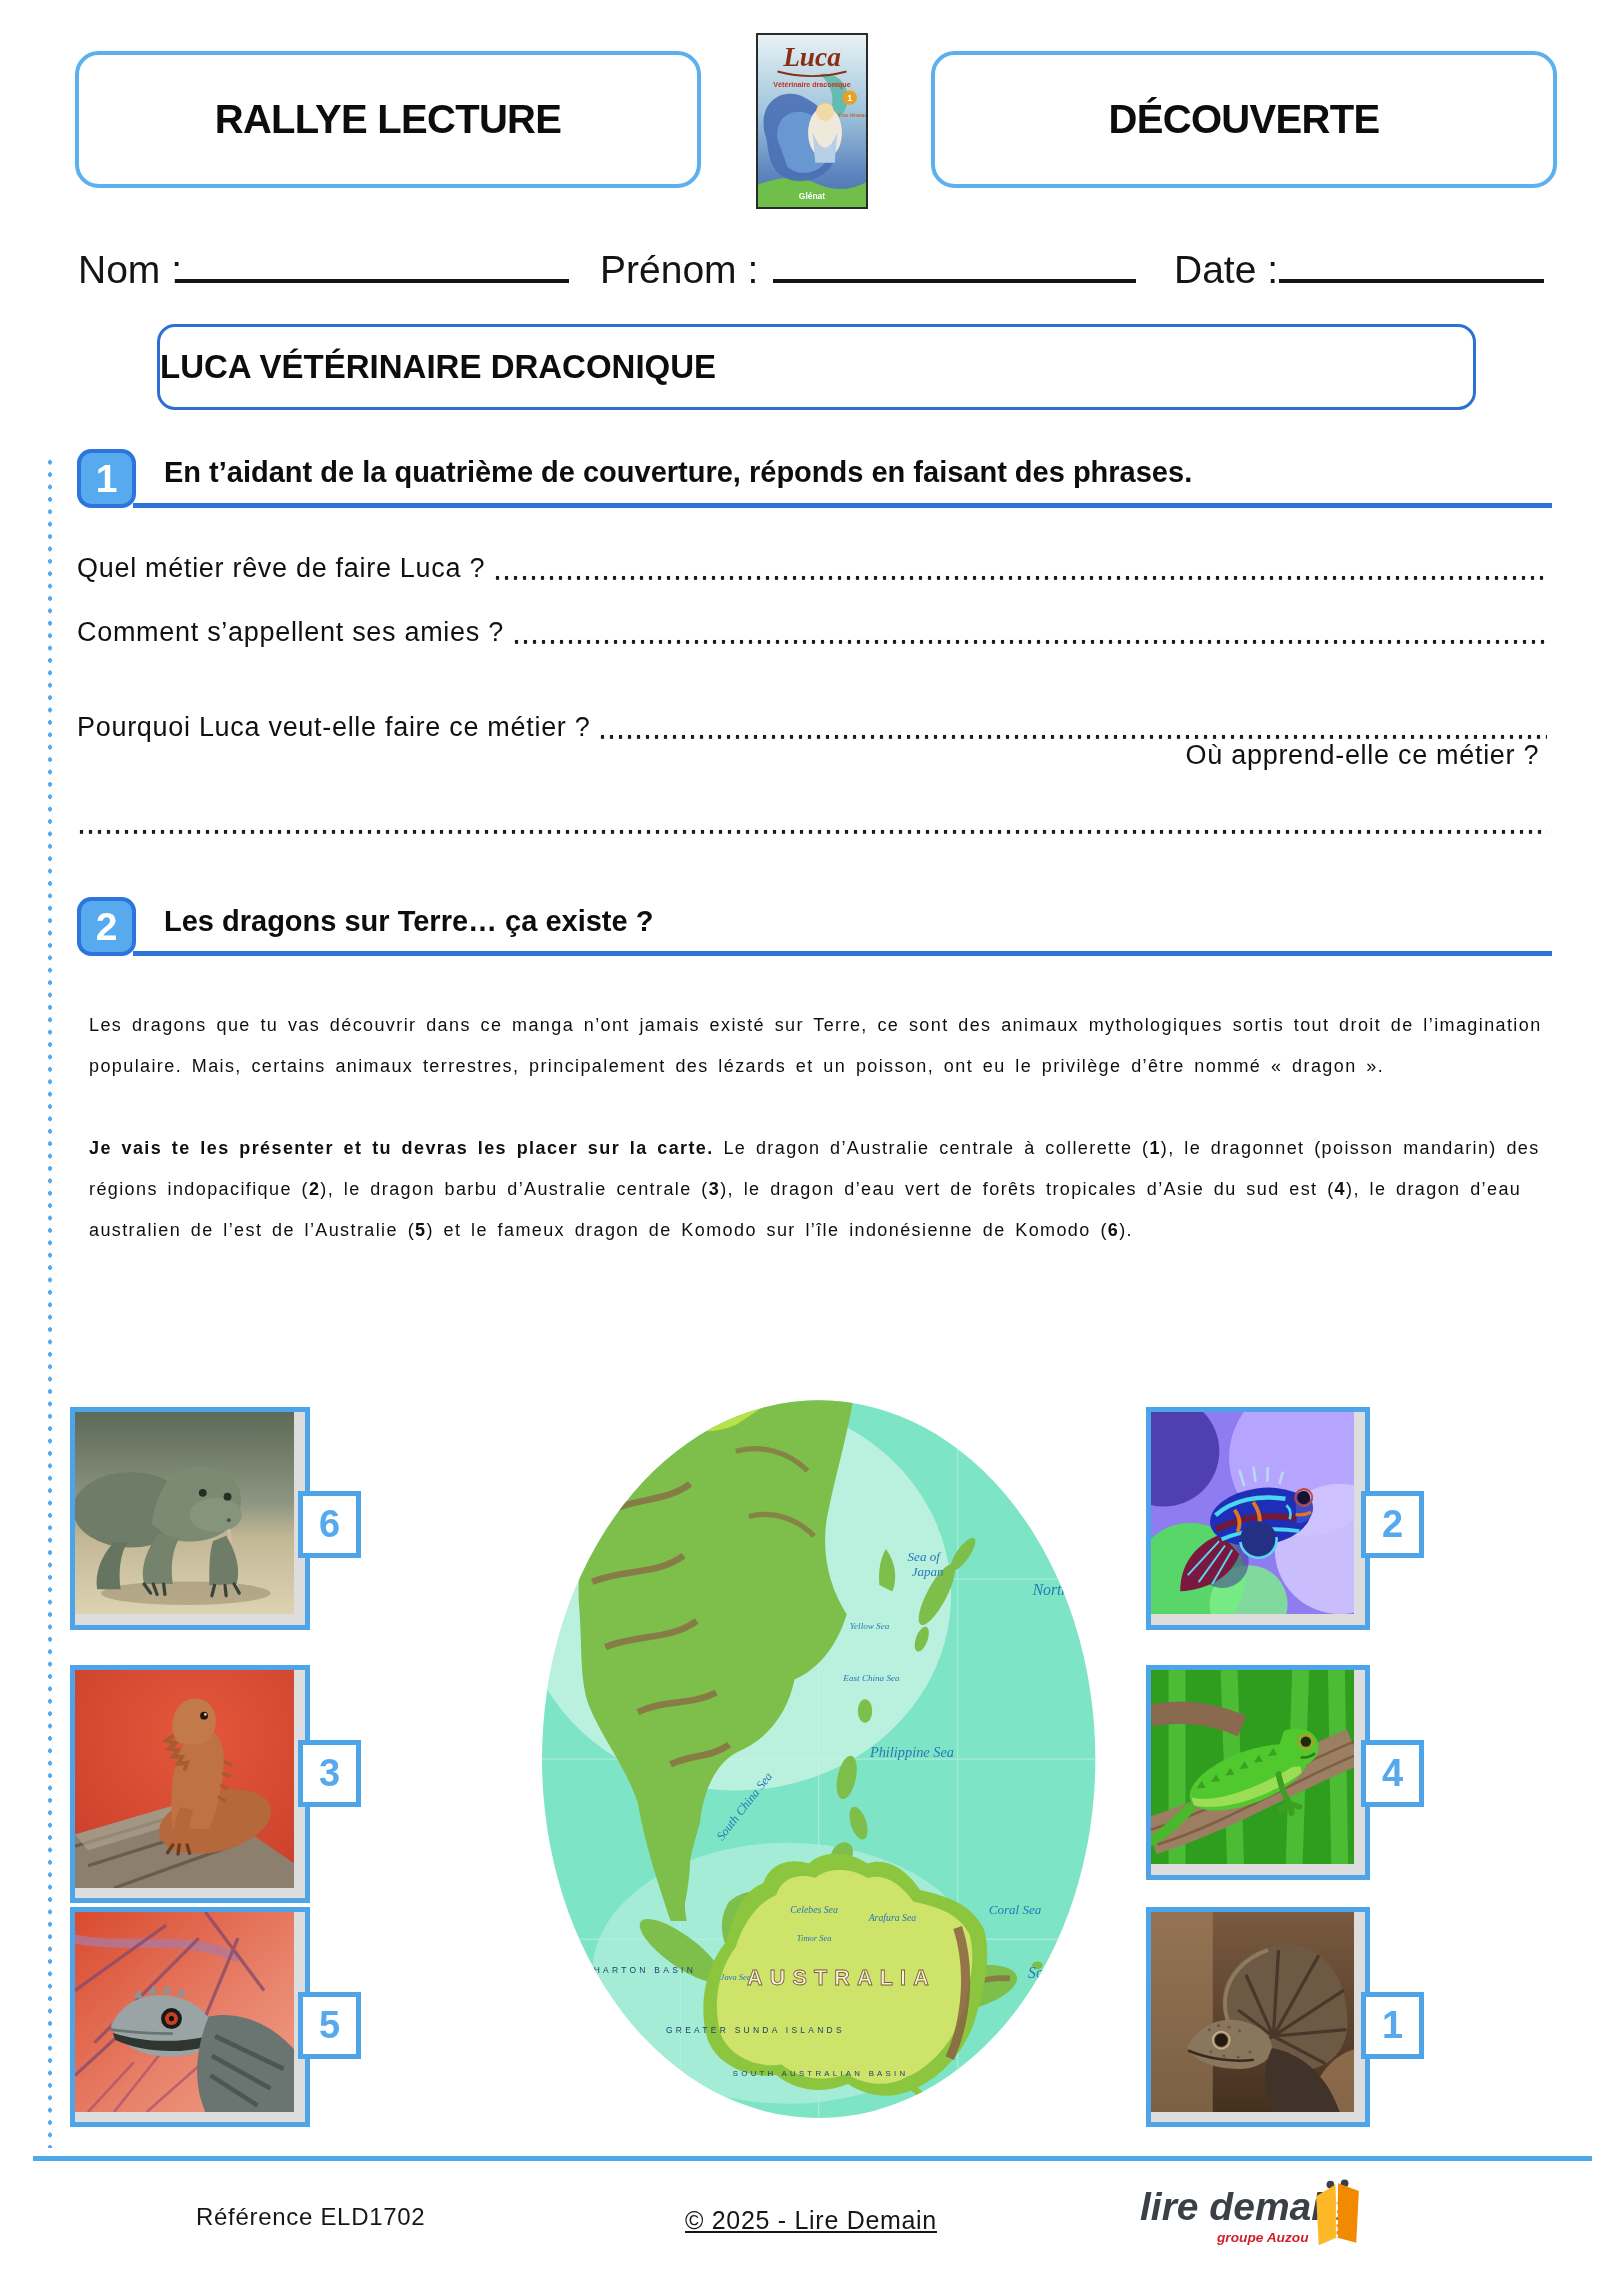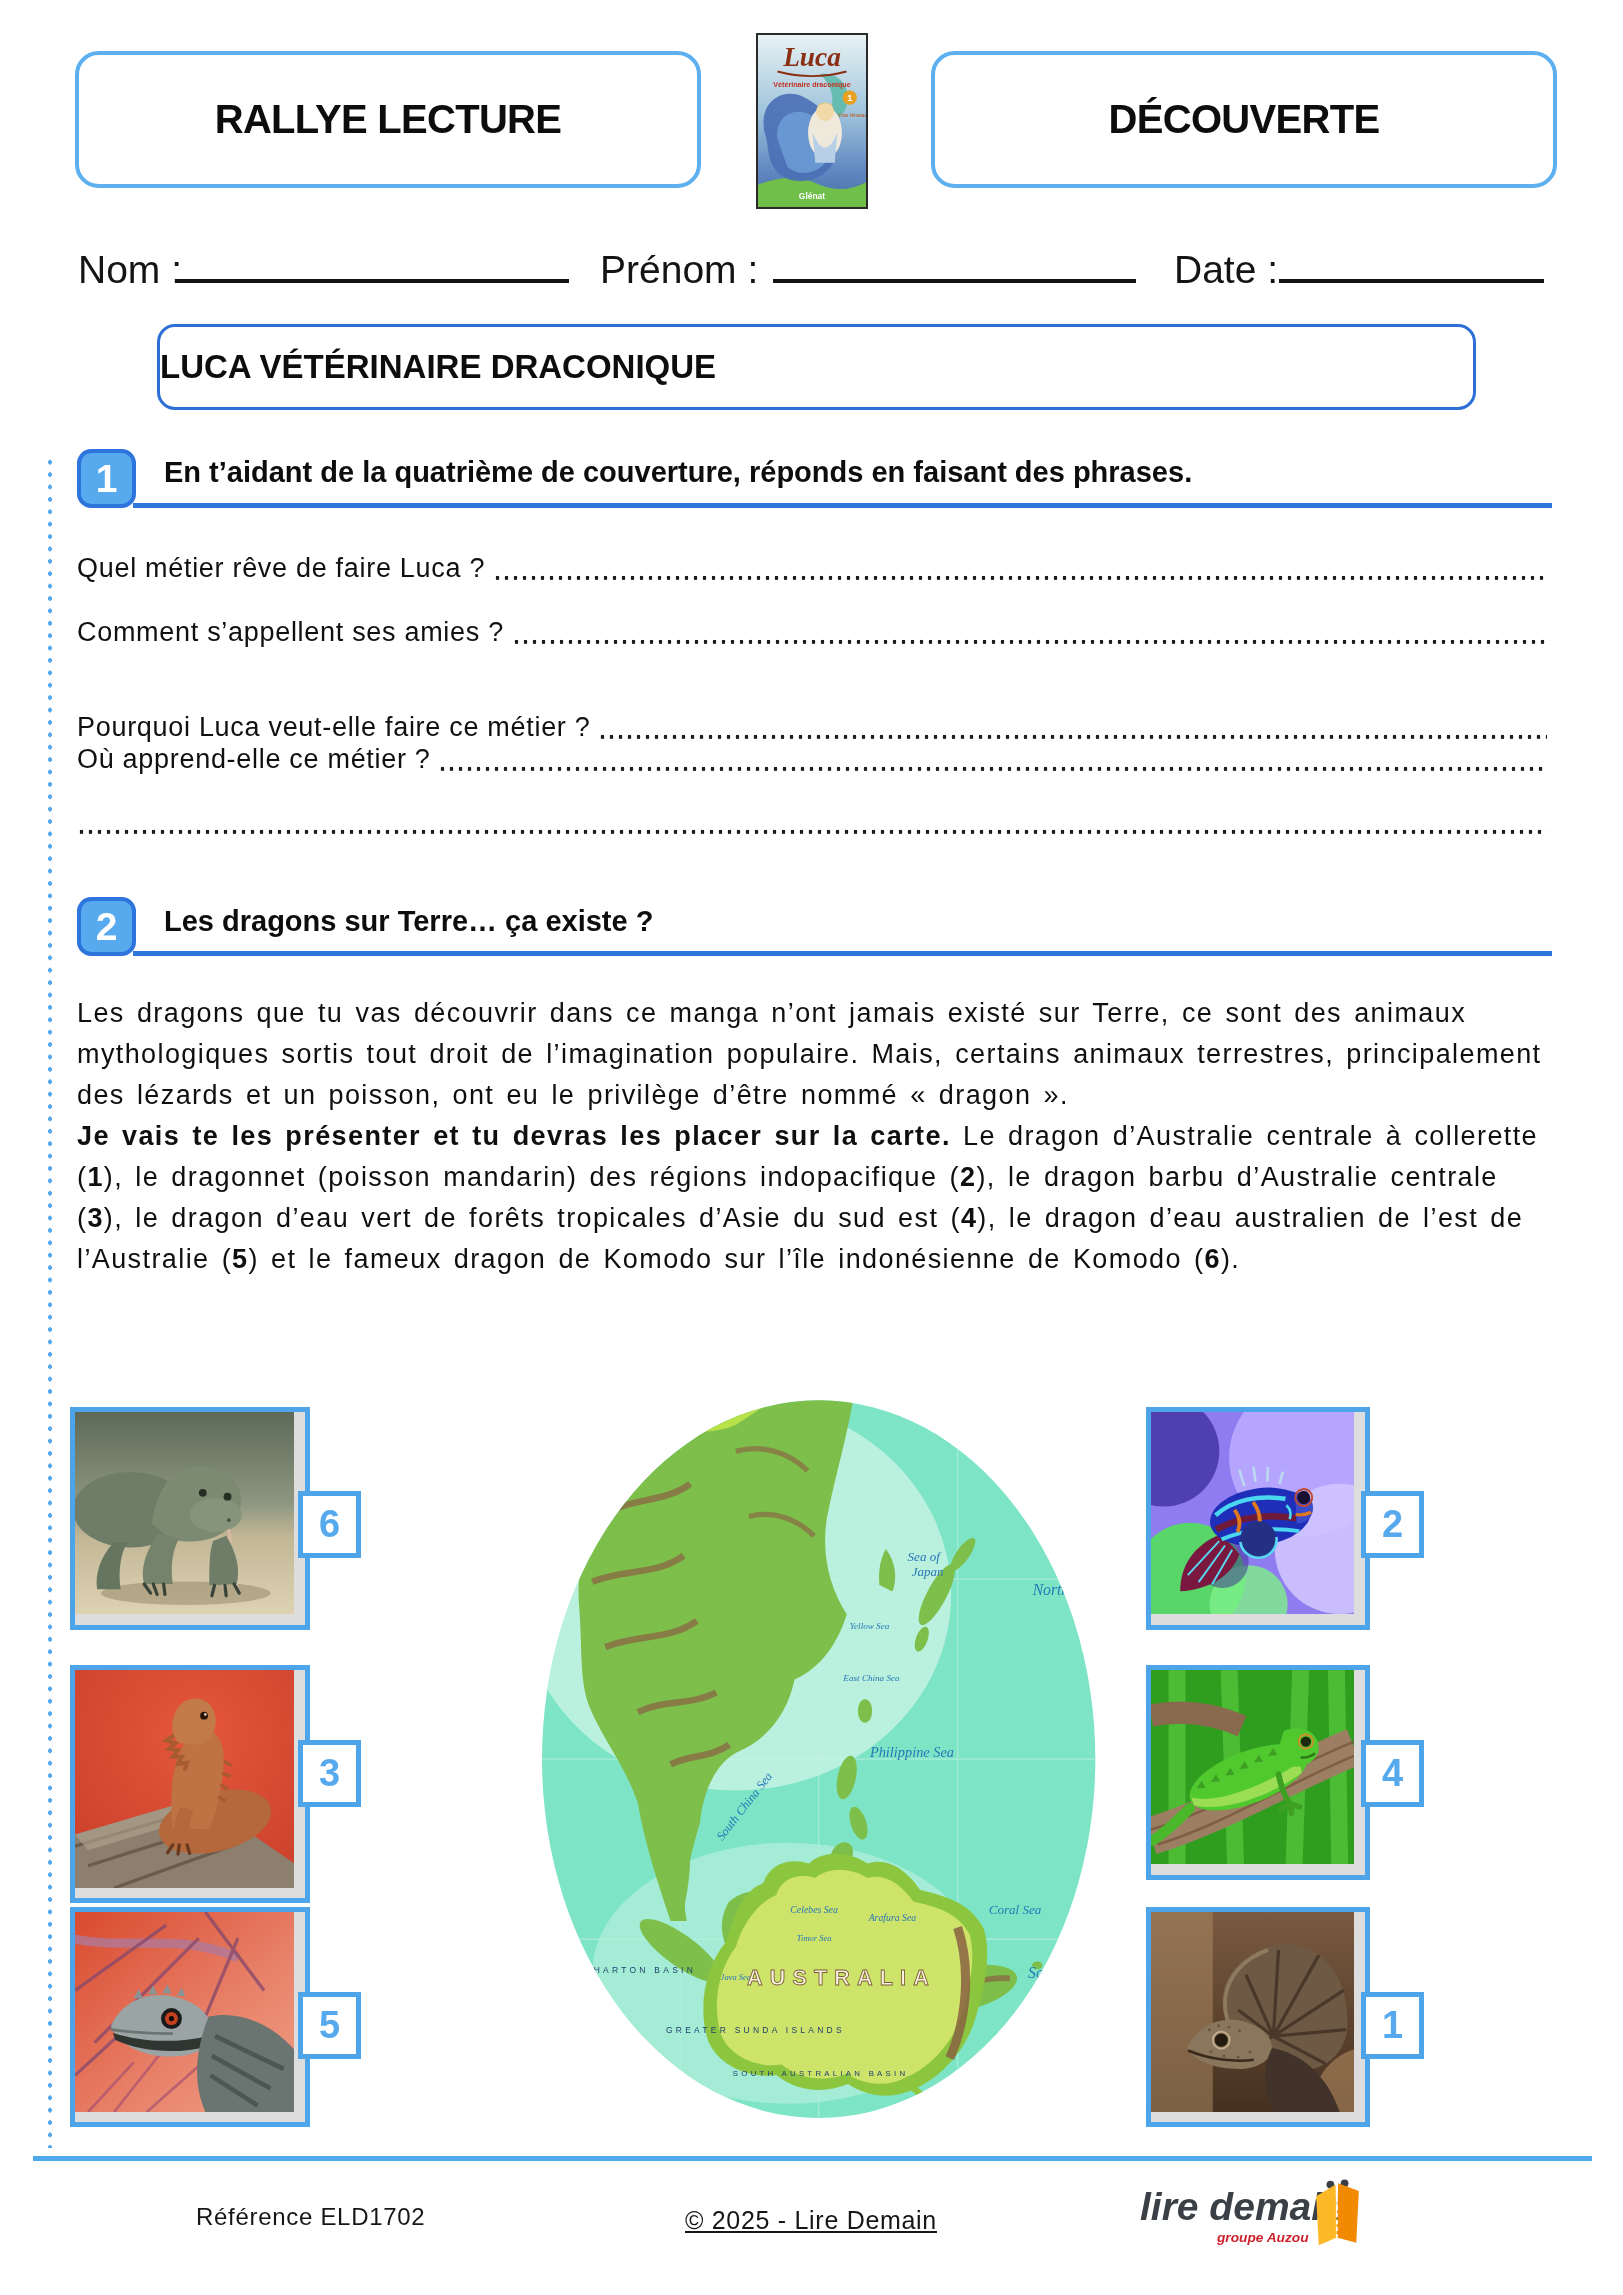--- a/index.html
+++ b/index.html
@@ -33,22 +33,22 @@
   .sec-heading{position:absolute;font-size:29px;font-weight:bold;color:#0d0d0d;white-space:nowrap;}
 
   
   .q-row{position:absolute;left:77px;width:1470px;height:35px;display:flex;align-items:flex-end;}
   .q-text{font-size:27px;color:#101010;white-space:nowrap;padding-right:7.8px;letter-spacing:0.7px;}
   .leader{flex:1;height:7.8px;margin-bottom:2.6px;
           background-image:radial-gradient(circle,#1c1c1c 1.8px,transparent 2.1px);
           background-size:9px 7.8px;background-repeat:repeat-x;background-position:0 50%;}
 
   
-  .para{position:absolute;left:77px;width:1475px;font-size:27px;line-height:41px;
-        color:#0f0f0f;letter-spacing:1.4px;word-spacing:3.3px;margin:0;}
+  .para{position:absolute;left:77px;width:1475px;font-size:18px;line-height:41px;
+        color:#0f0f0f;letter-spacing:1.4px;word-spacing:3.3px;margin:12px;}
   .b{font-weight:bold;}
 
   
   .img-card{position:absolute;border:5.2px solid #4da4e8;background:#ddd;line-height:0;}
   .img-card svg{display:block;}
   .num-box{position:absolute;width:53px;height:57px;border:5.2px solid #4da4e8;background:#fff;
            display:flex;align-items:center;justify-content:center;
            font-size:38px;font-weight:bold;color:#55a9ec;}
 
   
@@ -139,21 +139,21 @@
     <div class="leader"></div>
   </div>
   <div class="q-row" style="top:613px;">
     <span class="q-text">Comment s’appellent ses amies ?</span>
     <div class="leader"></div>
   </div>
   <div class="q-row" style="top:708px;text-align:center;">
     <span class="q-text">Pourquoi Luca veut-elle faire ce métier ?</span>
     <div class="leader"></div>
   </div>
-  <div class="q-row" style="top:740px;">
+  <div class="q-row" style="top:740px;flex-direction:column;">
     <span class="q-text">Où apprend-elle ce métier ?</span>
     <div class="leader"></div>
   </div>
   <div class="q-row" style="top:803px;">
     <div class="leader"></div>
   </div>
 
   <div class="badge" style="left:77px;top:897px;">
     <span>2</span>
   </div>

